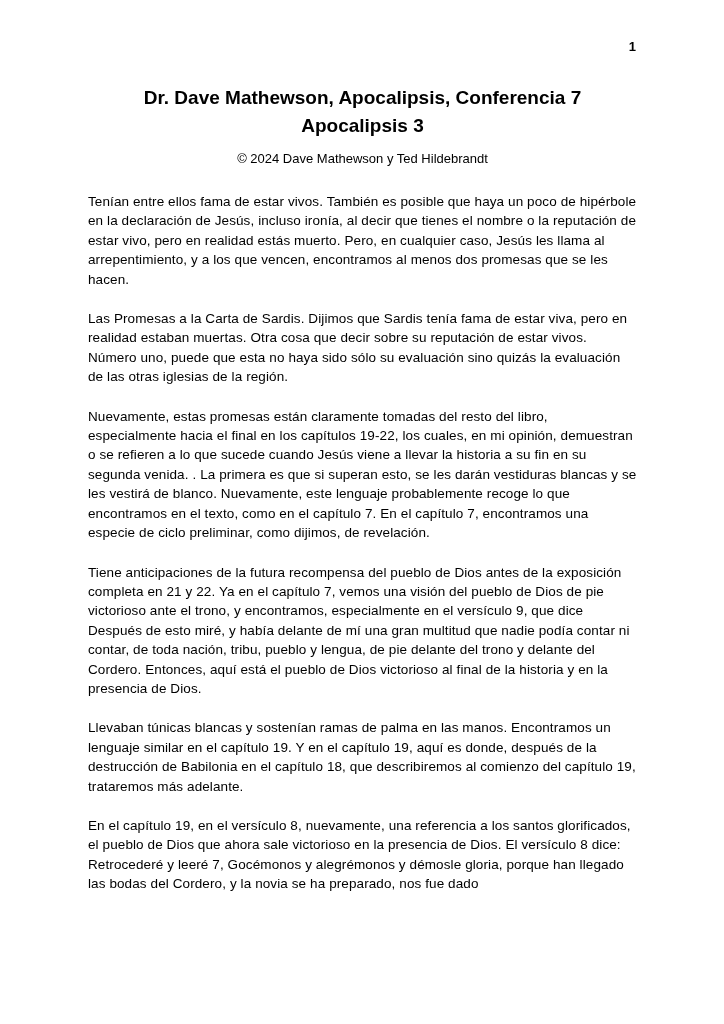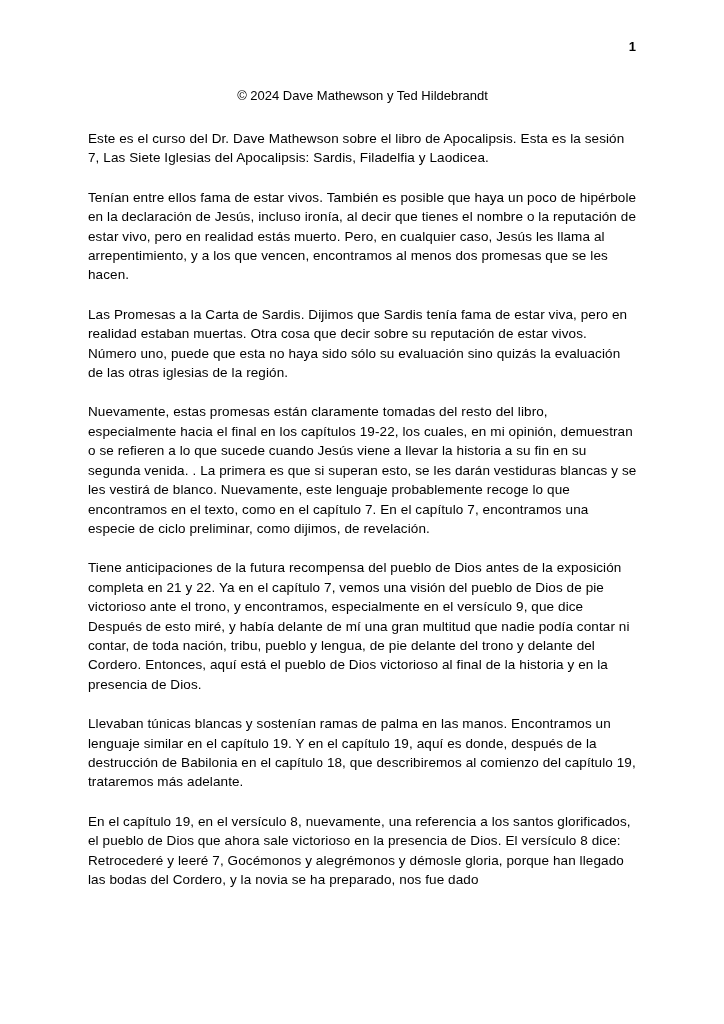--- a/index.html
+++ b/index.html
@@ -31,21 +31,21 @@
     box-sizing: border-box;
   }
   .doc-title {
     margin: 0;
     font-size: 19px;
     font-weight: bold;
     text-align: center;
     line-height: 28px;
   }
   .copyright {
-    margin-top: 3px;
+    margin-top: 10px;
     font-size: 13px;
     text-align: center;
     line-height: 17px;
   }
   .body-text {
     margin-top: 25px;
   }
   .body-text p {
     margin: 0 0 20px 0;
     font-size: 13.5px;
@@ -56,25 +56,28 @@
 </style>
 </head>
 <body>
 
 <div class="page">
 
   <div class="page-number">1</div>
 
   <div class="content">
 
+    <h1 class="doc-title">
+      <span>Dr. Dave Mathewson, Apocalipsis, Conferencia 7</span><br>
+      <span>Apocalipsis 3</span>
+    </h1>
 
     <div class="copyright">© 2024 Dave Mathewson y Ted Hildebrandt</div>
 
     <div class="body-text">
-      <p>Este es el curso del Dr. Dave Mathewson sobre el libro de Apocalipsis. Esta es la sesión 7, Las Siete Iglesias del Apocalipsis: Sardis, Filadelfia y Laodicea.</p>
       <p>Tenían entre ellos fama de estar vivos. También es posible que haya un poco de hipérbole en la declaración de Jesús, incluso ironía, al decir que tienes el nombre o la reputación de estar vivo, pero en realidad estás muerto. Pero, en cualquier caso, Jesús les llama al arrepentimiento, y a los que vencen, encontramos al menos dos promesas que se les hacen.</p>
       <p>Las Promesas a la Carta de Sardis. Dijimos que Sardis tenía fama de estar viva, pero en realidad estaban muertas. Otra cosa que decir sobre su reputación de estar vivos. Número uno, puede que esta no haya sido sólo su evaluación sino quizás la evaluación de las otras iglesias de la región.</p>
       <p>Nuevamente, estas promesas están claramente tomadas del resto del libro, especialmente hacia el final en los capítulos 19-22, los cuales, en mi opinión, demuestran o se refieren a lo que sucede cuando Jesús viene a llevar la historia a su fin en su segunda venida. . La primera es que si superan esto, se les darán vestiduras blancas y se les vestirá de blanco. Nuevamente, este lenguaje probablemente recoge lo que encontramos en el texto, como en el capítulo 7. En el capítulo 7, encontramos una especie de ciclo preliminar, como dijimos, de revelación.</p>
       <p>Tiene anticipaciones de la futura recompensa del pueblo de Dios antes de la exposición completa en 21 y 22. Ya en el capítulo 7, vemos una visión del pueblo de Dios de pie victorioso ante el trono, y encontramos, especialmente en el versículo 9, que dice Después de esto miré, y había delante de mí una gran multitud que nadie podía contar ni contar, de toda nación, tribu, pueblo y lengua, de pie delante del trono y delante del Cordero. Entonces, aquí está el pueblo de Dios victorioso al final de la historia y en la presencia de Dios.</p>
       <p>Llevaban túnicas blancas y sostenían ramas de palma en las manos. Encontramos un lenguaje similar en el capítulo 19. Y en el capítulo 19, aquí es donde, después de la destrucción de Babilonia en el capítulo 18, que describiremos al comienzo del capítulo 19, trataremos más adelante.</p>
       <p>En el capítulo 19, en el versículo 8, nuevamente, una referencia a los santos glorificados, el pueblo de Dios que ahora sale victorioso en la presencia de Dios. El versículo 8 dice: Retrocederé y leeré 7, Gocémonos y alegrémonos y démosle gloria, porque han llegado las bodas del Cordero, y la novia se ha preparado, nos fue dado</p>
     </div>
 
   </div>
 

